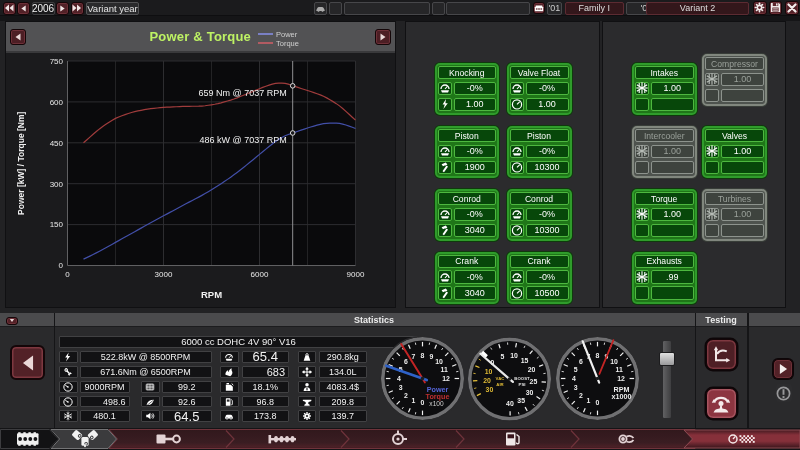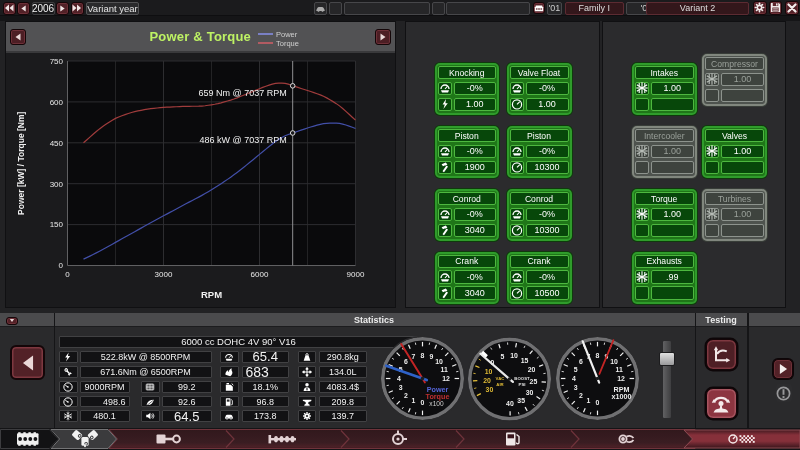--- a/index.html
+++ b/index.html
@@ -619,21 +619,21 @@
         </svg>
       </div>
       <div class="sb" style="left:319px;top:38.2px;width:47.5px;font-size:9px;justify-content:center">
         <span>290.8kg</span>
       </div>
       <div class="sb ib" style="left:220px;top:53.2px;width:18.5px">
         <svg width="12" height="12" viewBox="0 0 12 12" style="width:10px;height:10px;">
           <path d="M3 10.5 C1.8 8 2.6 5.4 4.4 4.2 C4.4 5.4 5.2 6 5.8 6 C5 4 6 1.6 8 0.8 C7.6 2.4 8.4 3.2 9.4 4.2 C10.8 5.6 10.6 8.6 9 10.5 Z" fill="#fff" transform="rotate(18 6 6)"></path>
         </svg>
       </div>
-      <div class="sb" style="left:241.5px;top:53.2px;width:47.5px;font-size:14px;justify-content:flex-start">
+      <div class="sb" style="left:241.5px;top:53.2px;width:47.5px;font-size:11px;justify-content:flex-end">
         <span>683</span>
       </div>
       <div class="sb ib" style="left:297.5px;top:53.2px;width:18.5px">
         <svg width="12" height="12" viewBox="0 0 12 12" style="width:10px;height:10px;">
           <g stroke="#fff" stroke-width="1.2" fill="#fff">
             <line x1="6" y1="2" x2="6" y2="10"></line>
             <line x1="2" y1="6" x2="10" y2="6"></line>
             <path d="M6 0.6 L4.6 2.6 L7.4 2.6 Z"></path>
             <path d="M6 11.4 L4.6 9.4 L7.4 9.4 Z"></path>
             <path d="M0.6 6 L2.6 4.6 L2.6 7.4 Z"></path>

